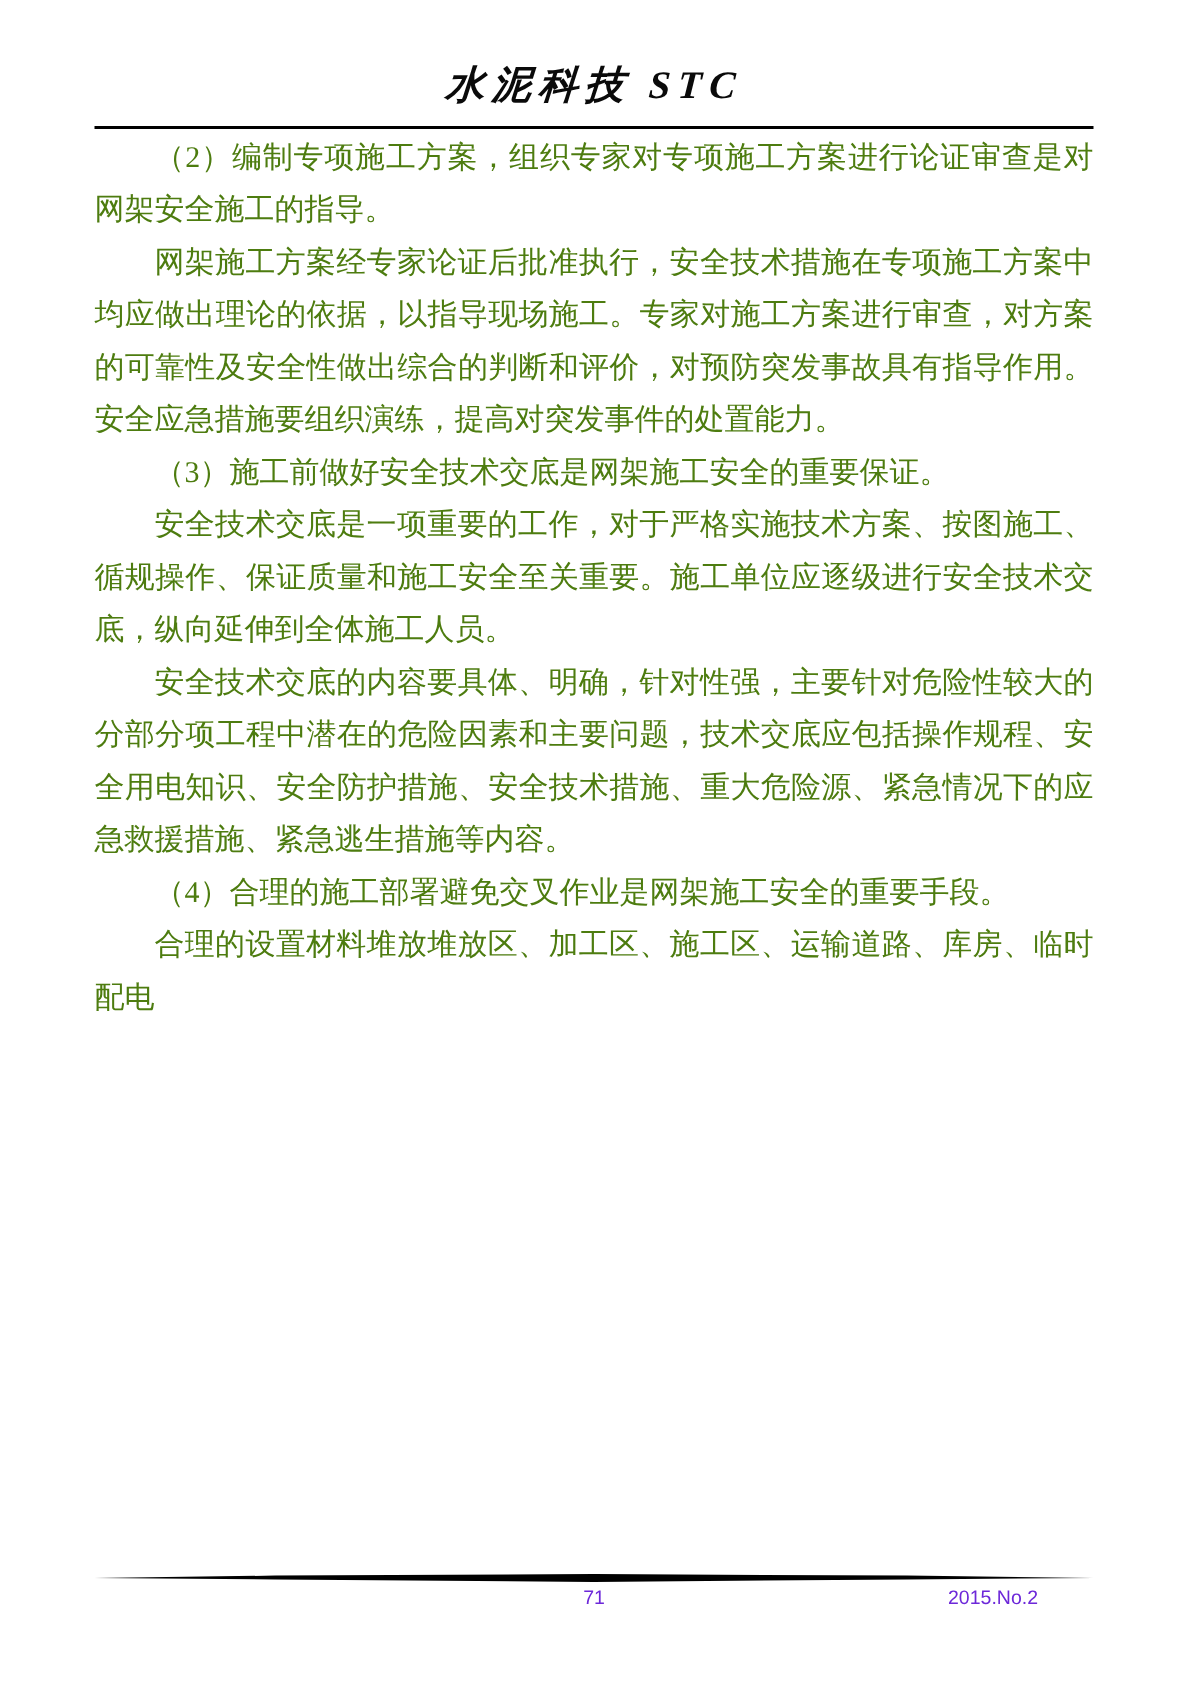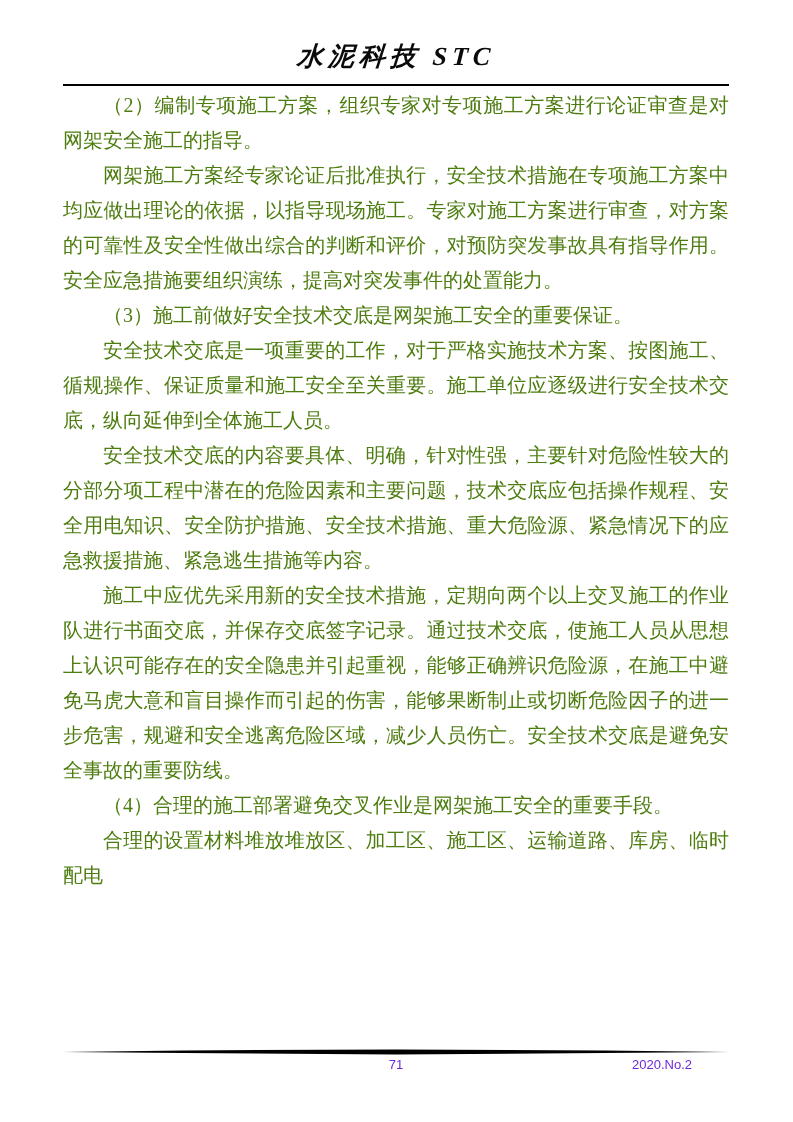--- a/index.html
+++ b/index.html
@@ -98,29 +98,28 @@
       <span class="journal-title">水泥科技 STC</span>
       <div class="header-rule"></div>
     </header>
 
     <main class="article-body">
       <p>（2）编制专项施工方案，组织专家对专项施工方案进行论证审查是对网架安全施工的指导。</p>
       <p>网架施工方案经专家论证后批准执行，安全技术措施在专项施工方案中均应做出理论的依据，以指导现场施工。专家对施工方案进行审查，对方案的可靠性及安全性做出综合的判断和评价，对预防突发事故具有指导作用。安全应急措施要组织演练，提高对突发事件的处置能力。</p>
       <p>（3）施工前做好安全技术交底是网架施工安全的重要保证。</p>
       <p>安全技术交底是一项重要的工作，对于严格实施技术方案、按图施工、循规操作、保证质量和施工安全至关重要。施工单位应逐级进行安全技术交底，纵向延伸到全体施工人员。</p>
       <p>安全技术交底的内容要具体、明确，针对性强，主要针对危险性较大的分部分项工程中潜在的危险因素和主要问题，技术交底应包括操作规程、安全用电知识、安全防护措施、安全技术措施、重大危险源、紧急情况下的应急救援措施、紧急逃生措施等内容。</p>
-      <p>施工中应优先采用新的安全技术措施，定期向两个以上交叉施工的作业队进行书面交底，并保存交底签字记录。通过技术交底，使施工人员从思想上认识可能存在的安全隐患并引起重视，能够正确辨识危险源，在施工中避免马虎大意和盲目操作而引起的伤害，能够果断制止或切断危险因子的进一步危害，规避和安全逃离危险区域，减少人员伤亡。安全技术交底是避免安全事故的重要防线。</p>
       <p>（4）合理的施工部署避免交叉作业是网架施工安全的重要手段。</p>
       <p>合理的设置材料堆放堆放区、加工区、施工区、运输道路、库房、临时配电</p>
     </main>
 
   </div>
 
   <footer class="page-footer">
     <svg class="footer-rule" viewBox="0 0 664 6" preserveAspectRatio="none" aria-hidden="true">
       <polygon points="0,3 120,1.4 332,0.4 540,1.4 664,3 540,4 332,5.6 120,4" fill="#000000"></polygon>
     </svg>
     <div class="footer-row">
       <span class="page-number">71</span>
-      <span class="issue-number">2020.No.2</span>
+      <span class="issue-number">2015.No.2</span>
     </div>
   </footer>
 </div>
 
 </body></html>

